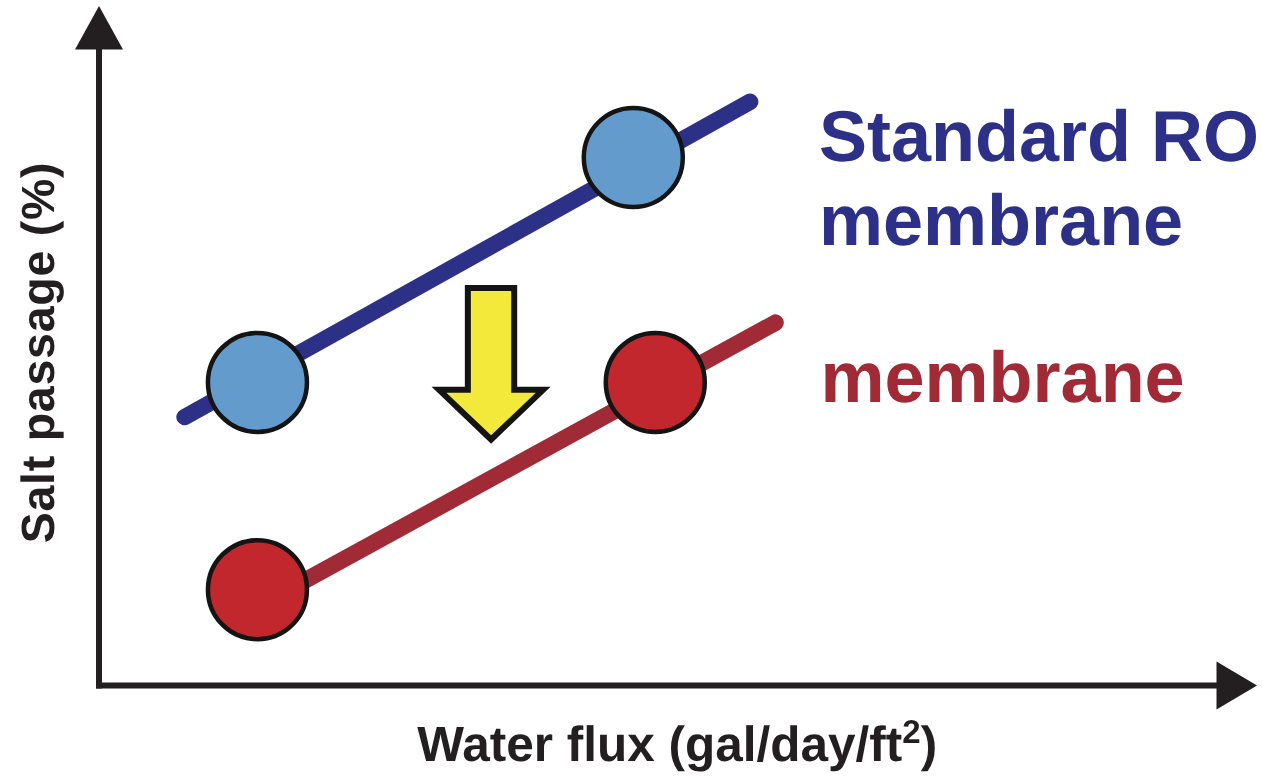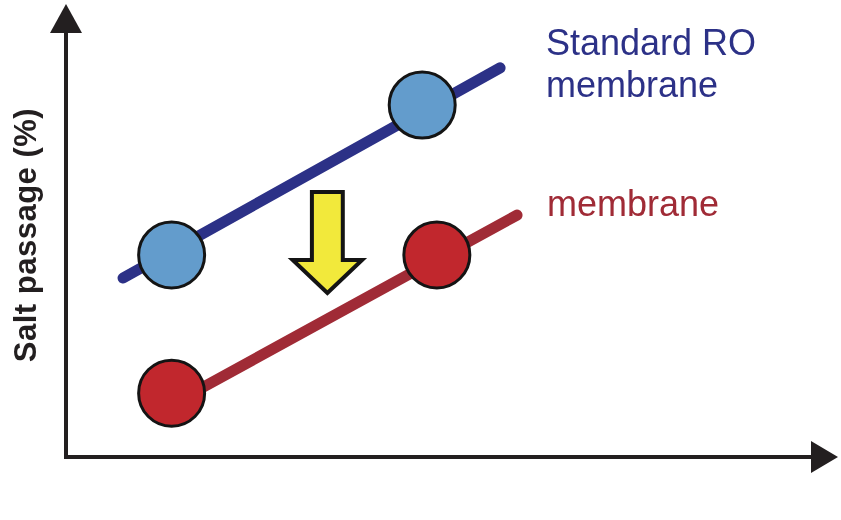--- a/index.html
+++ b/index.html
@@ -13,22 +13,23 @@
     transform:translate(-50%,-50%) rotate(-90deg);
     font-weight:bold; font-size:31px; color:#231f20; white-space:nowrap;
     letter-spacing:0.5px;
   }
   .xlabel {
     position:absolute; left:66px; top:477px; width:771px; text-align:center;
     font-weight:bold; font-size:33px; color:#231f20; white-space:nowrap;
   }
   .xlabel sup { font-size:22px; line-height:0; }
   .legend {
-    position:absolute; font-weight:normal; font-size:36px; line-height:1.17;
+    position:absolute; font-weight:bold; font-size:48px; line-height:1.17;
     white-space:nowrap;
+    margin-top:42px;
   }
   .legend-std { left:546px; top:22px; }
   .legend-le  { left:547px; top:183px; }
 </style>
 </head>
 <body>
 
 <div class="stage">
 
   <svg id="chart" width="841" height="520" viewBox="0 0 841 520">
@@ -48,20 +49,21 @@
     <g>
         <circle cx="171.627" cy="254.962" r="33" fill="#639CCC" stroke="#141414" stroke-width="3"></circle>
         <circle cx="422.202" cy="105.01900000000006" r="33" fill="#639CCC" stroke="#141414" stroke-width="3"></circle>
         <circle cx="171.627" cy="393.127" r="33" fill="#C1272D" stroke="#141414" stroke-width="3"></circle>
         <circle cx="436.851" cy="254.962" r="33" fill="#C1272D" stroke="#141414" stroke-width="3"></circle>
       </g>
   </svg>
 
   <div class="ylabel">Salt passage (%)</div>
 
+  <div class="xlabel"><span>Water flux (gal/day/ft</span><sup>2</sup><span>)</span></div>
 
   <div class="legend legend-std" style="color: rgb(44, 49, 135);">
     <div>Standard RO</div>
     <div>membrane</div>
   </div>
 
   <div class="legend legend-le" style="color: rgb(160, 43, 54);">
     <div>membrane</div>
   </div>
 

